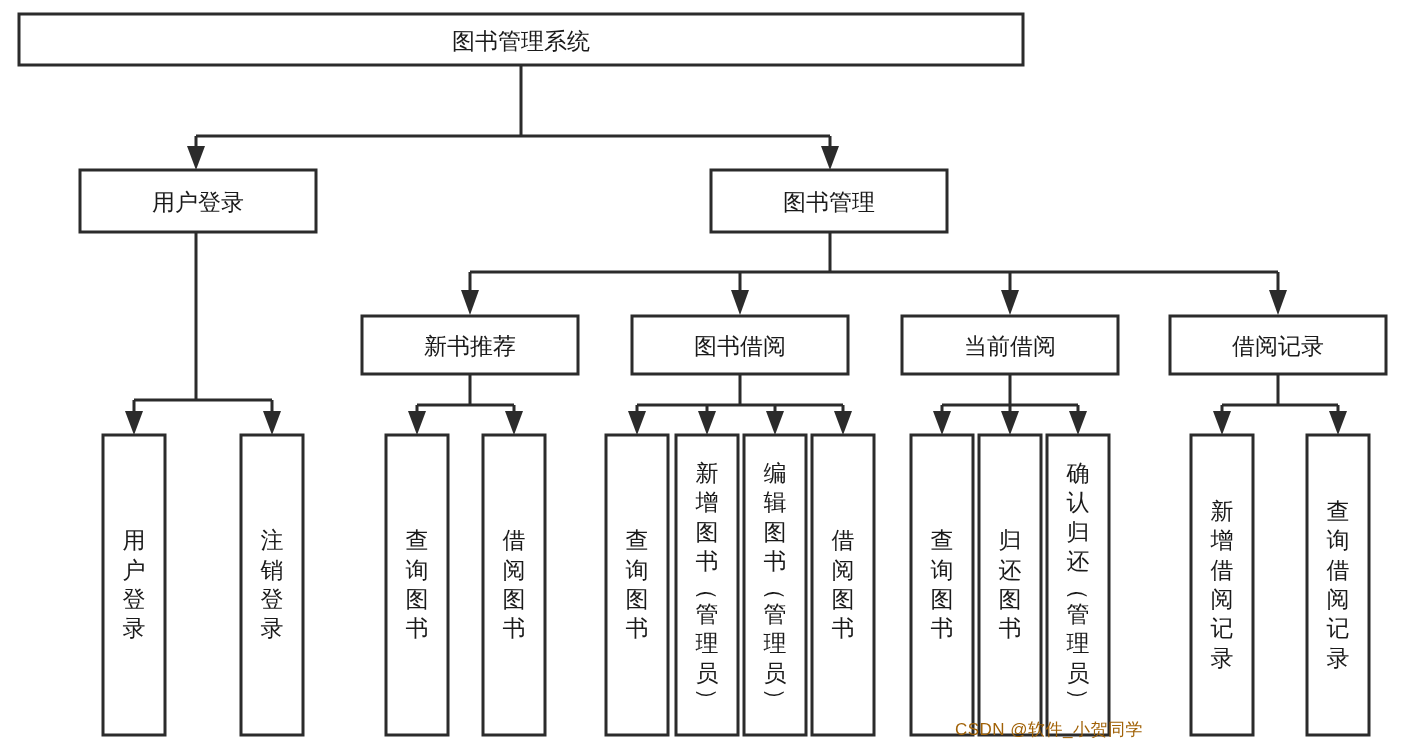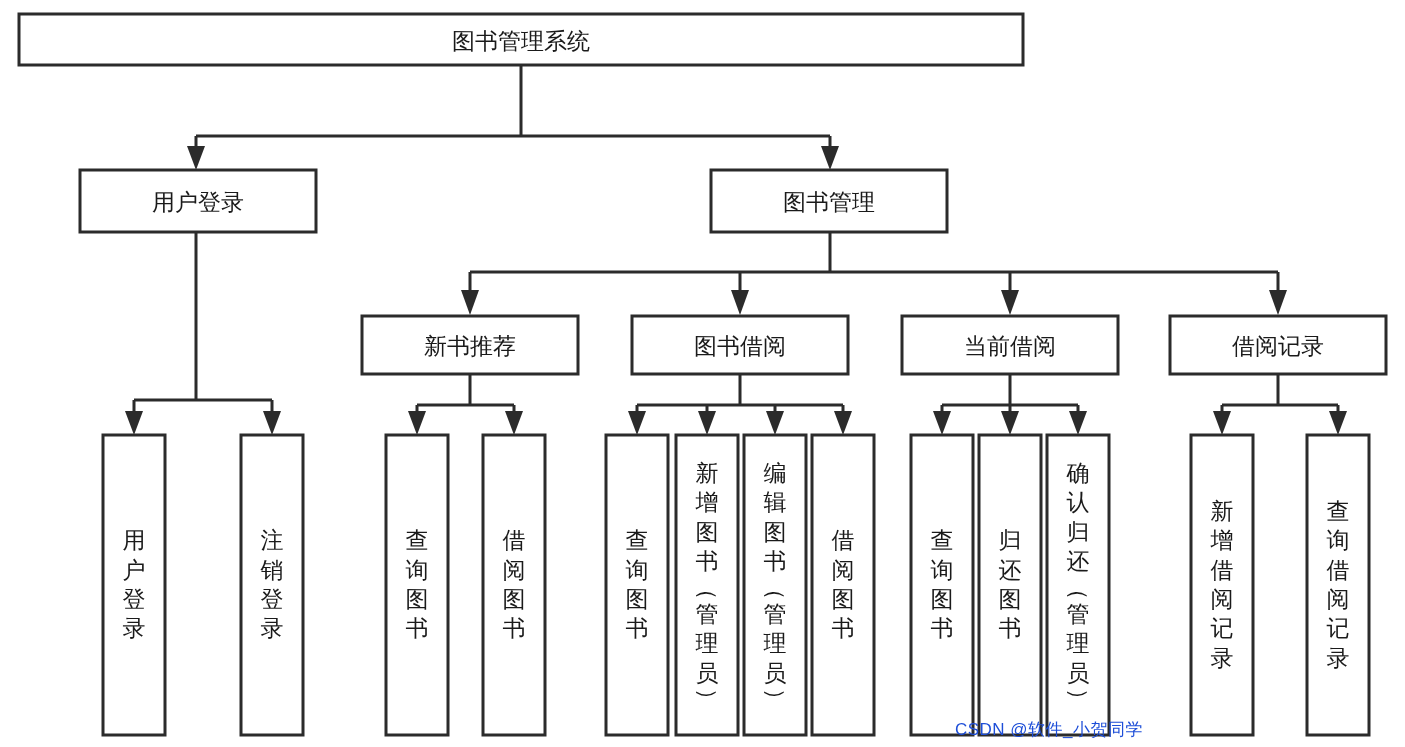--- a/index.html
+++ b/index.html
@@ -46,21 +46,21 @@
     fill: #1a1a1a;
     text-anchor: middle;
     dominant-baseline: central;
   }
   .watermark {
     position: absolute;
     right: 14px;
     bottom: 6px;
     font-family: "Liberation Sans", "DejaVu Sans", sans-serif;
     font-size: 17px;
-    color: #1d4ed8;
+    color: #a16207;
     letter-spacing: 0.5px;
     white-space: nowrap;
     pointer-events: none;
   }
   
   .leaf-label {
     position: absolute;
     display: flex;
     flex-direction: column;
     align-items: center;

